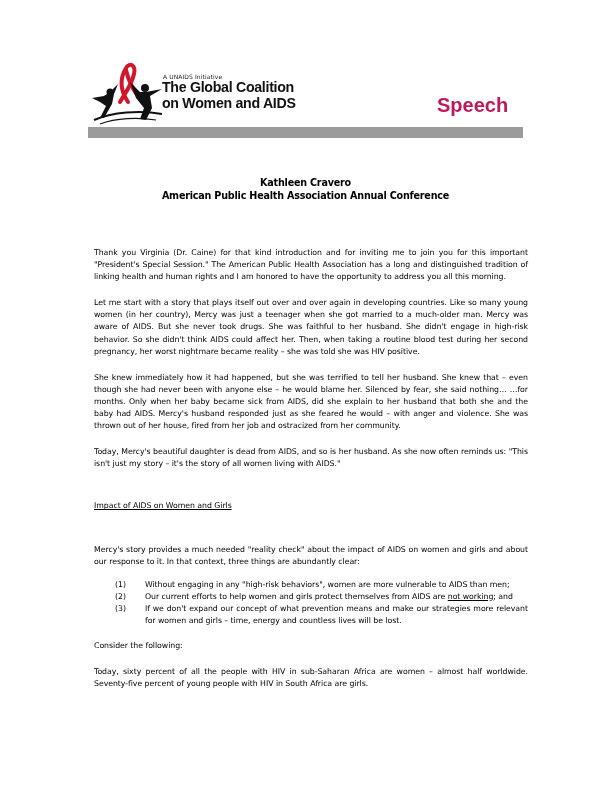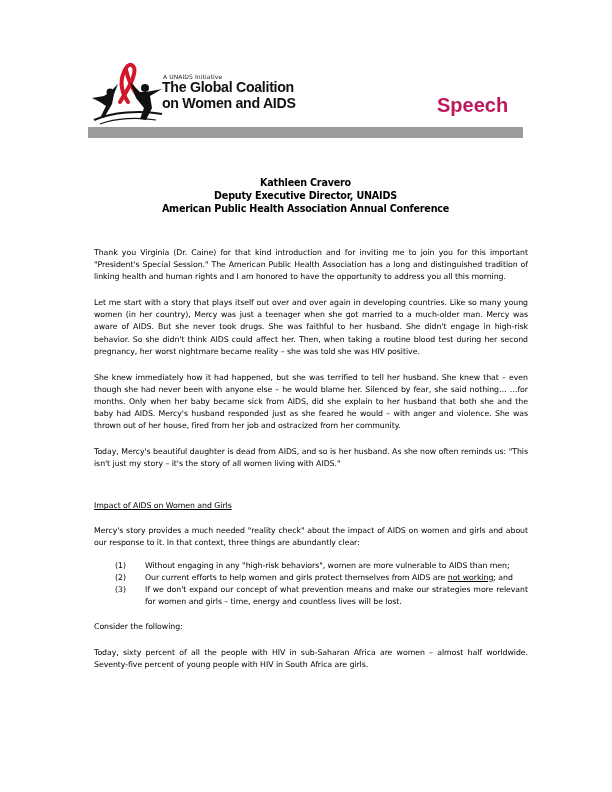--- a/index.html
+++ b/index.html
@@ -8,21 +8,21 @@
   .logo { position: absolute; left: 90px; top: 62px; width: 75px; height: 64px; }
   .initiative { position: absolute; left: 163px; top: 73px; font-size: 6px; color: #222; letter-spacing: 0.1px; }
   .org-name { position: absolute; left: 162px; top: 80px; font-family: "Liberation Sans", sans-serif; font-weight: bold; font-size: 14.2px; line-height: 15.5px; color: #111; letter-spacing: -0.3px; }
   .doc-type { position: absolute; left: 437px; top: 94px; font-family: "Liberation Sans", sans-serif; font-weight: bold; font-size: 20px; color: #be185d; }
   .rule { position: absolute; left: 88px; top: 127px; width: 435px; height: 11px; background: #9b9b9b; }
   .byline { position: absolute; left: 88px; top: 176px; width: 435px; text-align: center; font-weight: bold; font-size: 9.6px; line-height: 13px; letter-spacing: -0.2px; }
   .byline div { white-space: nowrap; }
   .body { position: absolute; left: 94px; top: 239px; width: 434px; font-size: 7.8px; line-height: 12.1px; letter-spacing: -0.05px; }
   .para { text-align: justify; margin: 8px 0 14px 0; }
   .para.short { margin-bottom: 11px; }
-  .section-heading { text-decoration: underline; margin: 30px 0 12px 0; }
+  .section-heading { text-decoration: underline; margin: 30px 0 31px 0; }
   .list { margin: 0 0 13px 0; padding: 0; list-style: none; }
   .list li { position: relative; padding-left: 30px; margin-left: 21px; text-align: justify; }
   .list .num { position: absolute; left: 0; top: 0; }
   .u { text-decoration: underline; }
   .i { font-style: italic; font-weight: bold; }
 </style>
 </head>
 <body>
 
 <div class="header">
@@ -44,21 +44,20 @@
   <div class="org-name">
     <div>The Global Coalition</div>
     <div>on Women and AIDS</div>
   </div>
   <div class="doc-type">Speech</div>
   <div class="rule"></div>
 </div>
 
 <div class="byline">
   <div>Kathleen Cravero</div>
-  <div>Deputy Executive Director, UNAIDS</div>
   <div>American Public Health Association Annual Conference</div>
 </div>
 
 <div class="body">
   <p class="para">Thank you Virginia (Dr. Caine) for that kind introduction and for inviting me to join you for this important "President's Special Session."  The American Public Health Association has a long and distinguished tradition of linking health and human rights and I am honored to have the opportunity to address you all this morning.</p>
   <p class="para">Let me start with a story that plays itself out over and over again in developing countries. Like so many young women (in her country), Mercy was just a teenager when she got married to a much-older man.  Mercy was aware of AIDS.  But she never took drugs.  She was faithful to her husband.  She didn't engage in high-risk behavior.  So she didn't think AIDS could affect her.  Then, when taking a routine blood test during her second pregnancy, her worst nightmare became reality – she was told she was HIV positive.</p>
   <p class="para">She knew immediately how it had happened, but she was terrified to tell her husband.  She knew that – even though she had never been with anyone else – he would blame her. Silenced by fear, she said nothing… …for months.  Only when her baby became sick from AIDS, did she explain to her husband that both she and the baby had AIDS.  Mercy's husband responded just as she feared he would – with anger and violence.  She was thrown out of her house, fired from her job and ostracized from her community.</p>
   <p class="para">Today, Mercy's beautiful daughter is dead from AIDS, and so is her husband.  As she now often reminds us: "This isn't just my story – it's the story of all women living with AIDS."</p>
   <div class="section-heading">Impact of AIDS on Women and Girls</div>
   <p class="para short">Mercy's story provides a much needed "reality check" about the impact of AIDS on women and girls and about our response to it.  In that context, three things are abundantly clear:</p>

